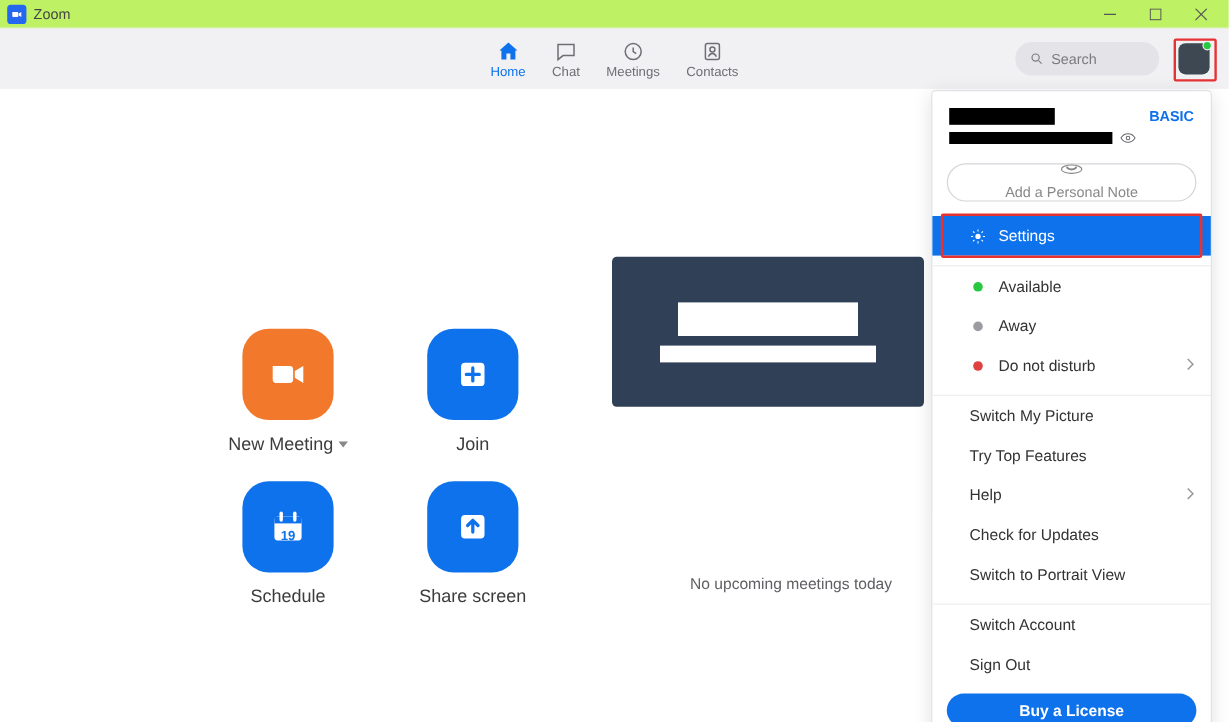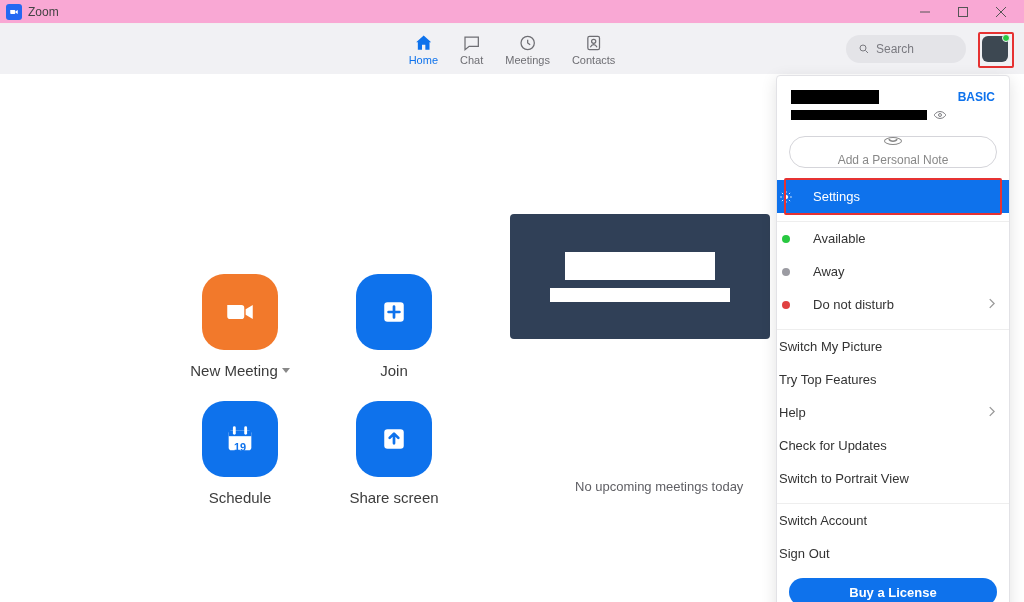--- a/index.html
+++ b/index.html
@@ -1,19 +1,19 @@
 <!DOCTYPE html>
 <html><head>
 <meta charset="utf-8">
 <style>
   * { box-sizing: border-box; margin: 0; padding: 0; font-family: -apple-system, BlinkMacSystemFont, "Segoe UI", Arial, sans-serif; }
   body { width: 1024px; height: 602px; background: #fff; overflow: hidden; position: relative; }
 
   
-  .titlebar { height: 24px; display: flex; align-items: center; padding: 0 4px 0 6px; font-size: 12px; color: #444; background: #f9a8d4; border-bottom: 1px solid #f0f0f0;}
+  .titlebar { height: 24px; display: flex; align-items: center; padding: 0 4px 0 6px; font-size: 12px; color: #444; background: #bef264; border-bottom: 1px solid #f0f0f0;}
   .titlebar .app-icon { width: 16px; height: 16px; background:#2468f2; border-radius:3px; display:flex; align-items:center; justify-content:center; margin-right:6px;}
   .titlebar .app-icon svg { width:10px; height:10px; fill:#fff;}
   .titlebar .title { flex: 0 0 auto; }
   .titlebar .spacer { flex:1; }
   .winbtns { display:flex; }
   .winbtn { width: 38px; height:24px; display:flex; align-items:center; justify-content:center; color:#555;}
   .winbtn svg { width:10px; height:10px; stroke:#555; stroke-width:1; fill:none;}
 
   
   .navbar { height: 50px; background:#f1f1f4; display:flex; align-items:center; position:relative; }
@@ -58,21 +58,21 @@
   .panel-email-row { display:flex; align-items:center; gap:6px;}
   .panel-email { width:136px; height:10px; background:#000;}
   .eye-icon { width:14px; height:14px; }
   .eye-icon svg { width:14px; height:14px; stroke:#6a6a70; fill:none; stroke-width:1.5;}
   .panel-badge { color:#0e72ec; font-weight:700; font-size:12px;}
   .panel-note { margin:12px 12px 4px 12px; border:1px solid #d5d5da; border-radius:18px; height:32px; display:flex; align-items:center; padding:0 10px; gap:8px; color:#888; font-size:12px;flex-direction:column;}
   .panel-note .smile { width:18px; height:18px; border-radius:50%; border:1.5px solid #888; display:flex; align-items:center; justify-content:center;}
   .panel-note .smile svg {width:10px;height:6px;stroke:#888;fill:none;stroke-width:1.5;}
   .panel-section { margin-top:8px; border-top:1px solid #eee;}
   .panel-section:first-of-type { margin-top:10px;}
-  .p-item { padding:9px 2px; font-size:13px; color:#333; display:flex; align-items:center; gap:20px; cursor:pointer; position:relative;}
+  .p-item { padding:9px 31px; font-size:13px; color:#333; display:flex; align-items:center; gap:10px; cursor:pointer; position:relative;}
   .p-item.hl { background:#0e72ec; color:#fff;}
   .p-item.hl .gear svg { stroke:#fff; fill:#fff;}
   .gear,.status-dot { width:14px; height:14px; display:flex; align-items:center; justify-content:center;}
   .gear svg { width:14px; height:14px; stroke:#fff; fill:none; stroke-width:1.5;}
   .dot { width:8px; height:8px; border-radius:50%;}
   .dot.green{background:#28c840;}
   .dot.gray{background:#9b9ba2;}
   .dot.red{background:#e04040;}
   .p-item .chev { position:absolute; right:14px; color:#aaa;}
   .p-item .chev svg{width:7px;height:11px;stroke:#999;fill:none;stroke-width:1.5;}

